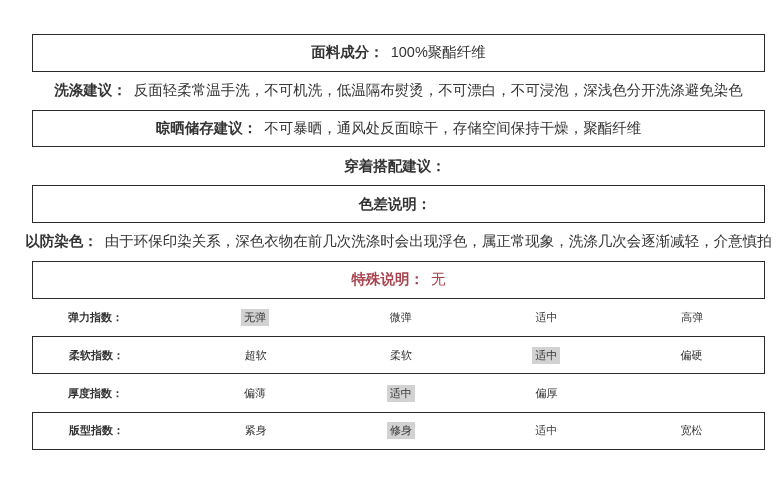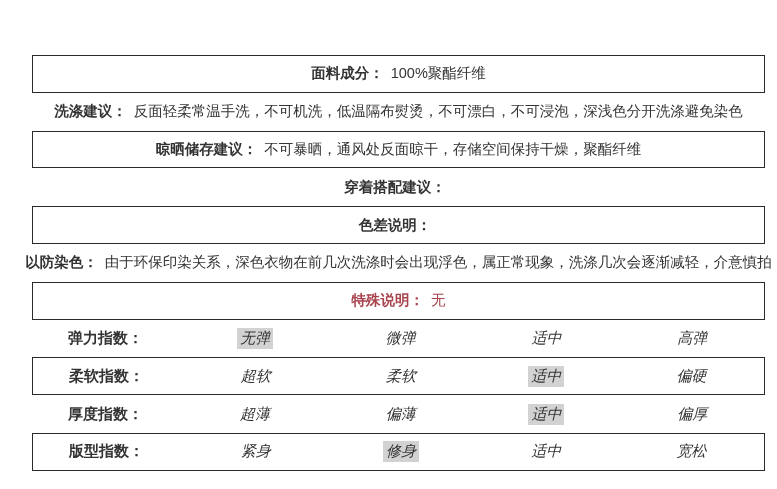--- a/index.html
+++ b/index.html
@@ -1,42 +1,42 @@
 <!DOCTYPE html>
 <html style="--text: #333333; --border: #2a2a2a; --red: #a8424c; --hl: #d2d2d2; --bg: #ffffff;"><head>
 <meta charset="utf-8">
 <style>
   :root{
     --text:#333333; --border:#2a2a2a; --red:#a8424c; --hl:#d2d2d2; --bg:#ffffff;
   }
   *{margin:0;padding:0;box-sizing:border-box;}
   html,body{width:777px;height:489px;background:var(--bg);overflow:hidden;}
   body{font-family:"Liberation Sans","DejaVu Sans",sans-serif;color:var(--text);}
-  .wrap{margin:55px 12px 0 32px;width:733px;}
+  .wrap{margin:34px 12px 0 32px;width:733px;}
   .row{
     height:37.8px;
     display:flex;
     align-items:center;
     justify-content:center;
     white-space:nowrap;
     font-size:14.5px;
     color:var(--text);
   }
   .row.boxed{border:1px solid var(--border);}
   .row.red{color:var(--red);}
   .lbl{font-weight:bold;margin-right:7px;}
   .row.idx{
     display:grid;
     grid-template-columns:150px 1fr 1fr 1fr 1fr;
     justify-content:stretch;
-    font-size:15px;
+    font-size:11px;
   }
   .row.idx .lbl{padding-left:36px;text-align:left;margin-right:0;}
   .row.idx .opt{text-align:center;}
-  .chip{display:inline-block;padding:1px 3px;font-style:italic;}
+  .chip{display:inline-block;padding:1px 3px;}
   .chip.hl{background:var(--hl);}
 </style>
 </head>
 <body>
 
 <div class="wrap">
 
   <div class="row boxed">
     <span class="lbl">面料成分：</span>
       <span class="txt">100%聚酯纤维</span>
@@ -81,21 +81,20 @@
   <div class="row idx boxed">
     <span class="lbl">柔软指数：</span>
     <span class="opt"><span class="chip">超软</span></span>
     <span class="opt"><span class="chip">柔软</span></span>
     <span class="opt"><span class="chip hl">适中</span></span>
     <span class="opt"><span class="chip">偏硬</span></span>
   </div>
 
   <div class="row idx">
     <span class="lbl">厚度指数：</span>
-    <span class="opt"><span class="chip">超薄</span></span>
     <span class="opt"><span class="chip">偏薄</span></span>
     <span class="opt"><span class="chip hl">适中</span></span>
     <span class="opt"><span class="chip">偏厚</span></span>
   </div>
 
   <div class="row idx boxed">
     <span class="lbl">版型指数：</span>
     <span class="opt"><span class="chip">紧身</span></span>
     <span class="opt"><span class="chip hl">修身</span></span>
     <span class="opt"><span class="chip">适中</span></span>

